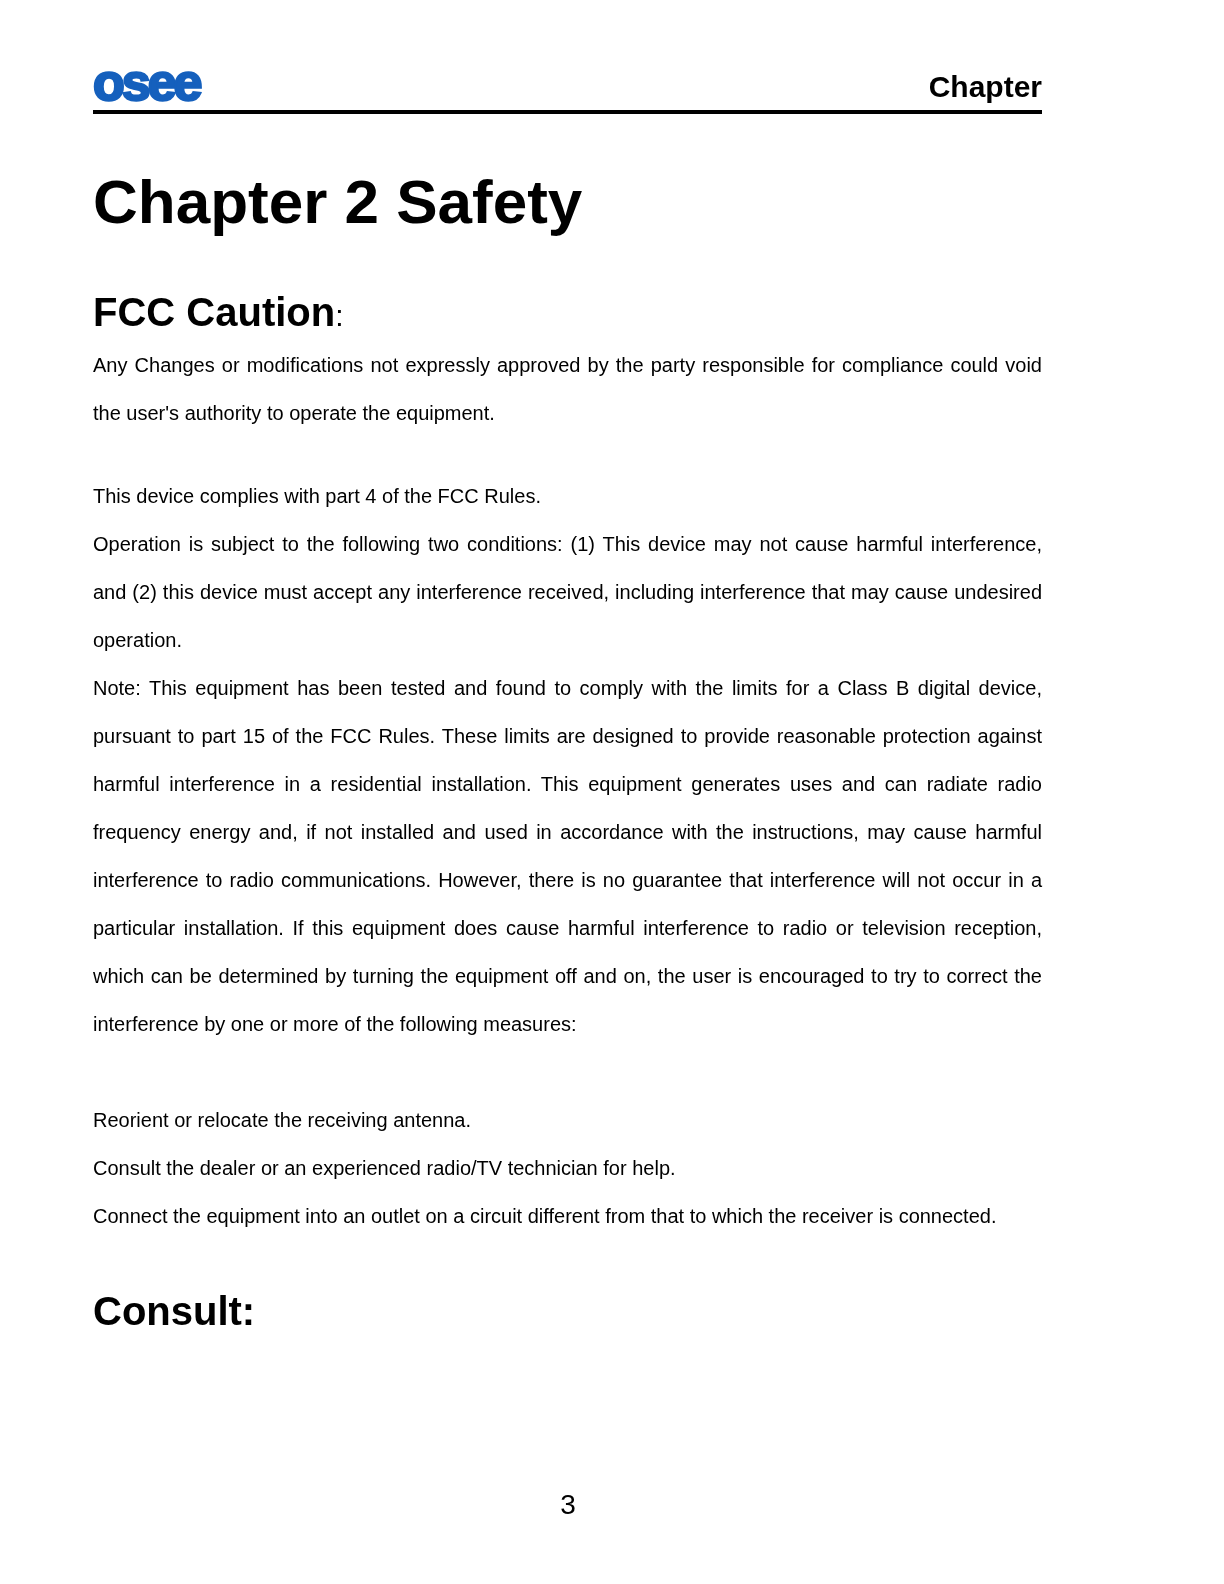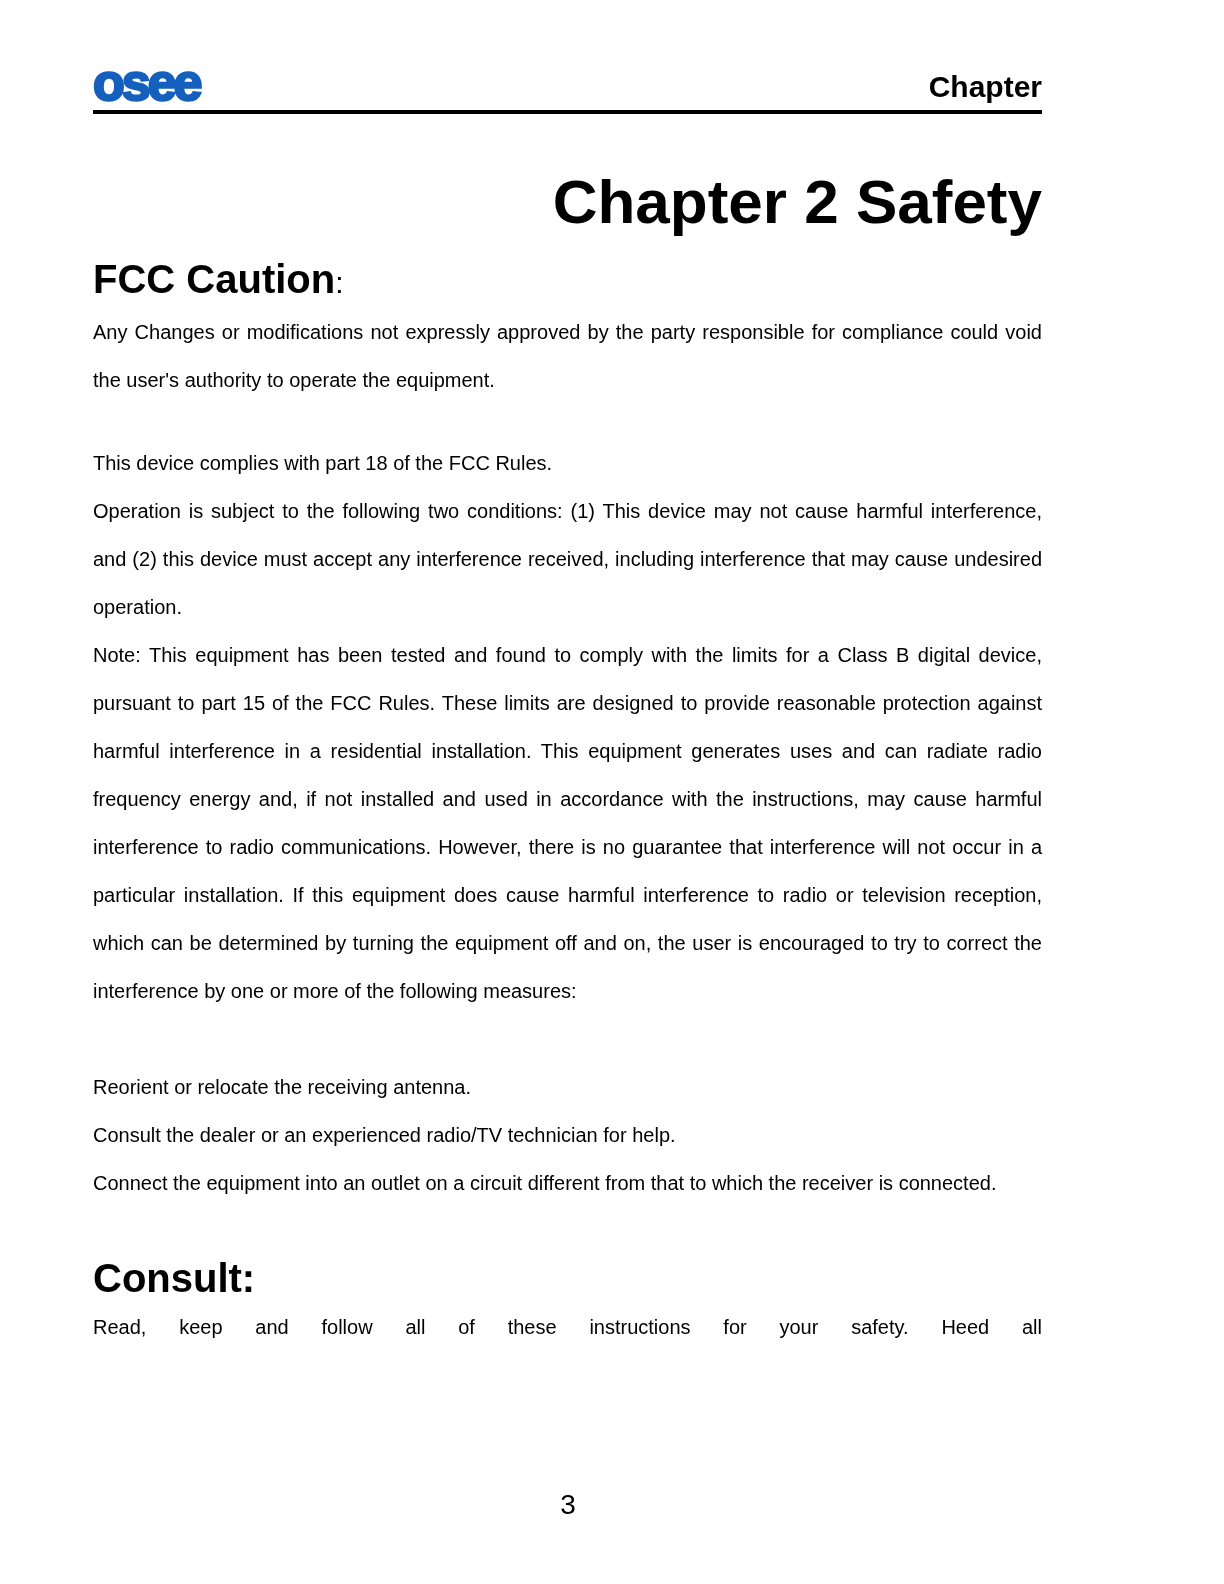--- a/index.html
+++ b/index.html
@@ -33,28 +33,27 @@
   .header-label {
     font-size: 30px;
     font-weight: bold;
     line-height: 34px;
   }
   h1.page-title {
     margin-top: 52px;
     font-size: 62px;
     font-weight: bold;
     line-height: 72px;
-    text-align: right;
   }
   h2.section-heading {
     font-size: 40px;
     font-weight: bold;
     line-height: 50px;
   }
-  h2.fcc-heading   { margin-top: 16px; }
+  h2.fcc-heading   { margin-top: 49px; }
   h2.warn-heading  { margin-top: 46px; }
   .h2-colon {
     font-weight: normal;
     font-size: 30px;
   }
   p.body {
     font-size: 20px;
     line-height: 48px;
     text-align: justify;
   }
@@ -82,31 +81,30 @@
     <span class="logo">osee</span>
     <span class="header-label">Chapter</span>
   </div>
 
   <h1 class="page-title">Chapter 2 Safety</h1>
 
   <h2 class="section-heading fcc-heading"><span>FCC Caution</span><span class="h2-colon">:</span></h2>
 
   <p class="body">Any Changes or modifications not expressly approved by the party responsible for compliance could void the user's authority to operate the equipment.</p>
 
-  <p class="body no-just gap-1">This device complies with part 18 of the FCC Rules.</p>
+  <p class="body no-just gap-1">This device complies with part 4 of the FCC Rules.</p>
 
   <p class="body">Operation is subject to the following two conditions: (1) This device may not cause harmful interference, and (2) this device must accept any interference received, including interference that may cause undesired operation.</p>
 
   <p class="body gap-2">Note: This equipment has been tested and found to comply with the limits for a Class B digital device, pursuant to part 15 of the FCC Rules. These limits are designed to provide reasonable protection against harmful interference in a residential installation. This equipment generates uses and can radiate radio frequency energy and, if not installed and used in accordance with the instructions, may cause harmful interference to radio communications. However, there is no guarantee that interference will not occur in a particular installation. If this equipment does cause harmful interference to radio or television reception, which can be determined by turning the equipment off and on, the user is encouraged to try to correct the interference by one or more of the following measures:</p>
 
   <div class="measures">
     <p class="body">Reorient or relocate the receiving antenna.</p>
     <p class="body">Consult the dealer or an experienced radio/TV technician for help.</p>
     <p class="body">Connect the equipment into an outlet on a circuit different from that to which the receiver is connected.</p>
   </div>
 
   <h2 class="section-heading warn-heading">Consult:</h2>
 
-  <p class="body just-last">Read, keep and follow all of these instructions for your safety. Heed all</p>
 
   <div class="footer">3</div>
 
 </div>
 
 </body></html>

